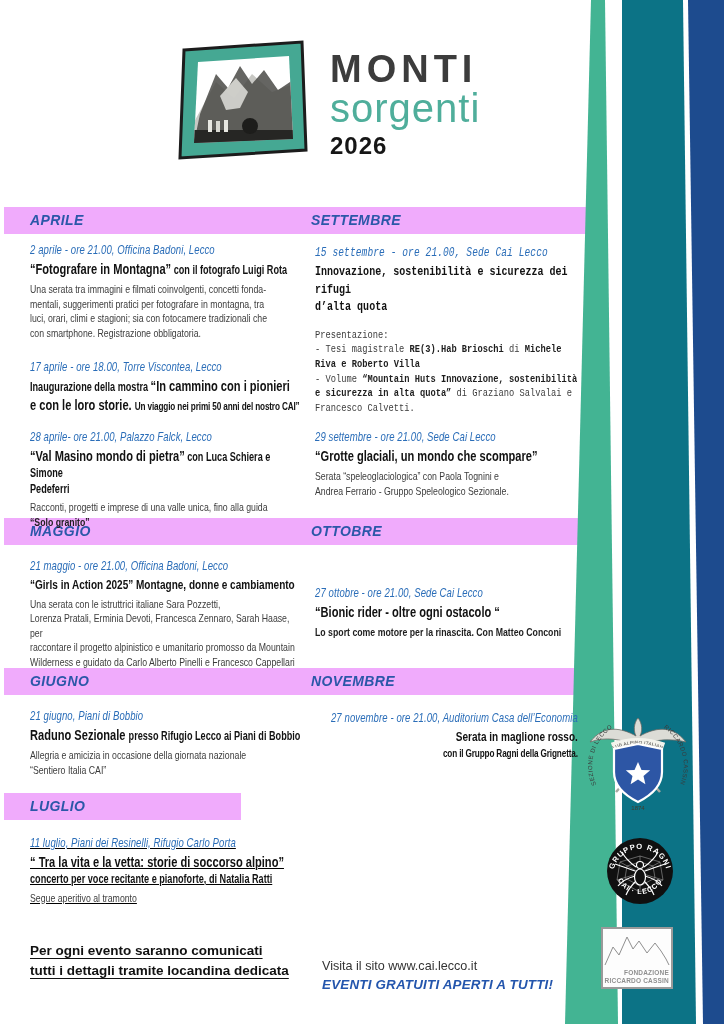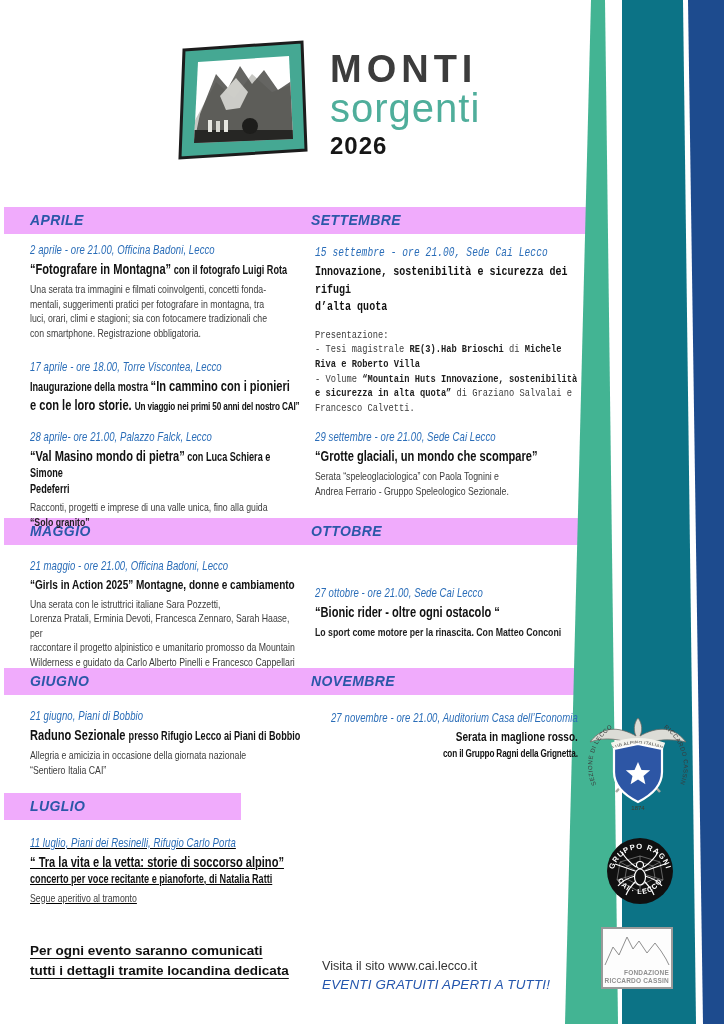--- a/index.html
+++ b/index.html
@@ -36,21 +36,21 @@
   #ev-apr1{top:243px;} #ev-apr2{top:360px;} #ev-apr3{top:430px;}
   #ev-mag1{top:559px;} #ev-giu1{top:709px;} #ev-lug1{top:836px;text-decoration:underline;}
   #ev-set1{top:246px;font-family:Liberation Mono, monospace;} #ev-set2{top:430px;} #ev-ott1{top:578px;margin-top:8px;} #ev-nov1{top:711px;text-align:right;}
   #ev-set1 .event-body{margin-top:12px;}
   
   .footer-note{position:absolute;left:30px;top:941px;z-index:3;font-size:13.5px;font-weight:bold;
                color:#111;line-height:1.45;}
   .footer-note div{text-decoration:underline;text-underline-offset:3px;}
   .footer-site{position:absolute;left:322px;top:943px;z-index:3;margin-top:16px;}
   .site-line{font-size:12.6px;color:#333;}
-  .free-line{font-size:13.4px;font-weight:normal;font-style:italic;color:#2456ad;margin-top:4px;letter-spacing:.2px;}
+  .free-line{font-size:13.4px;font-weight:bold;font-style:italic;color:#2456ad;margin-top:4px;letter-spacing:.2px;}
   
   .logo-cai{position:absolute;left:586px;top:712px;z-index:4;}
   .logo-ragni{position:absolute;left:605px;top:836px;z-index:4;}
   .logo-fond{position:absolute;left:601px;top:927px;z-index:4;width:72px;height:62px;background:#fdfdfd;
              border:2px solid #9a9a9a;box-sizing:border-box;}
   .logo-fond .fond-text{position:absolute;right:2px;bottom:2px;text-align:right;font-size:6.5px;
              font-weight:bold;color:#8f8f8f;line-height:1.25;letter-spacing:.2px;}
 </style>
 </head>
 <body>

